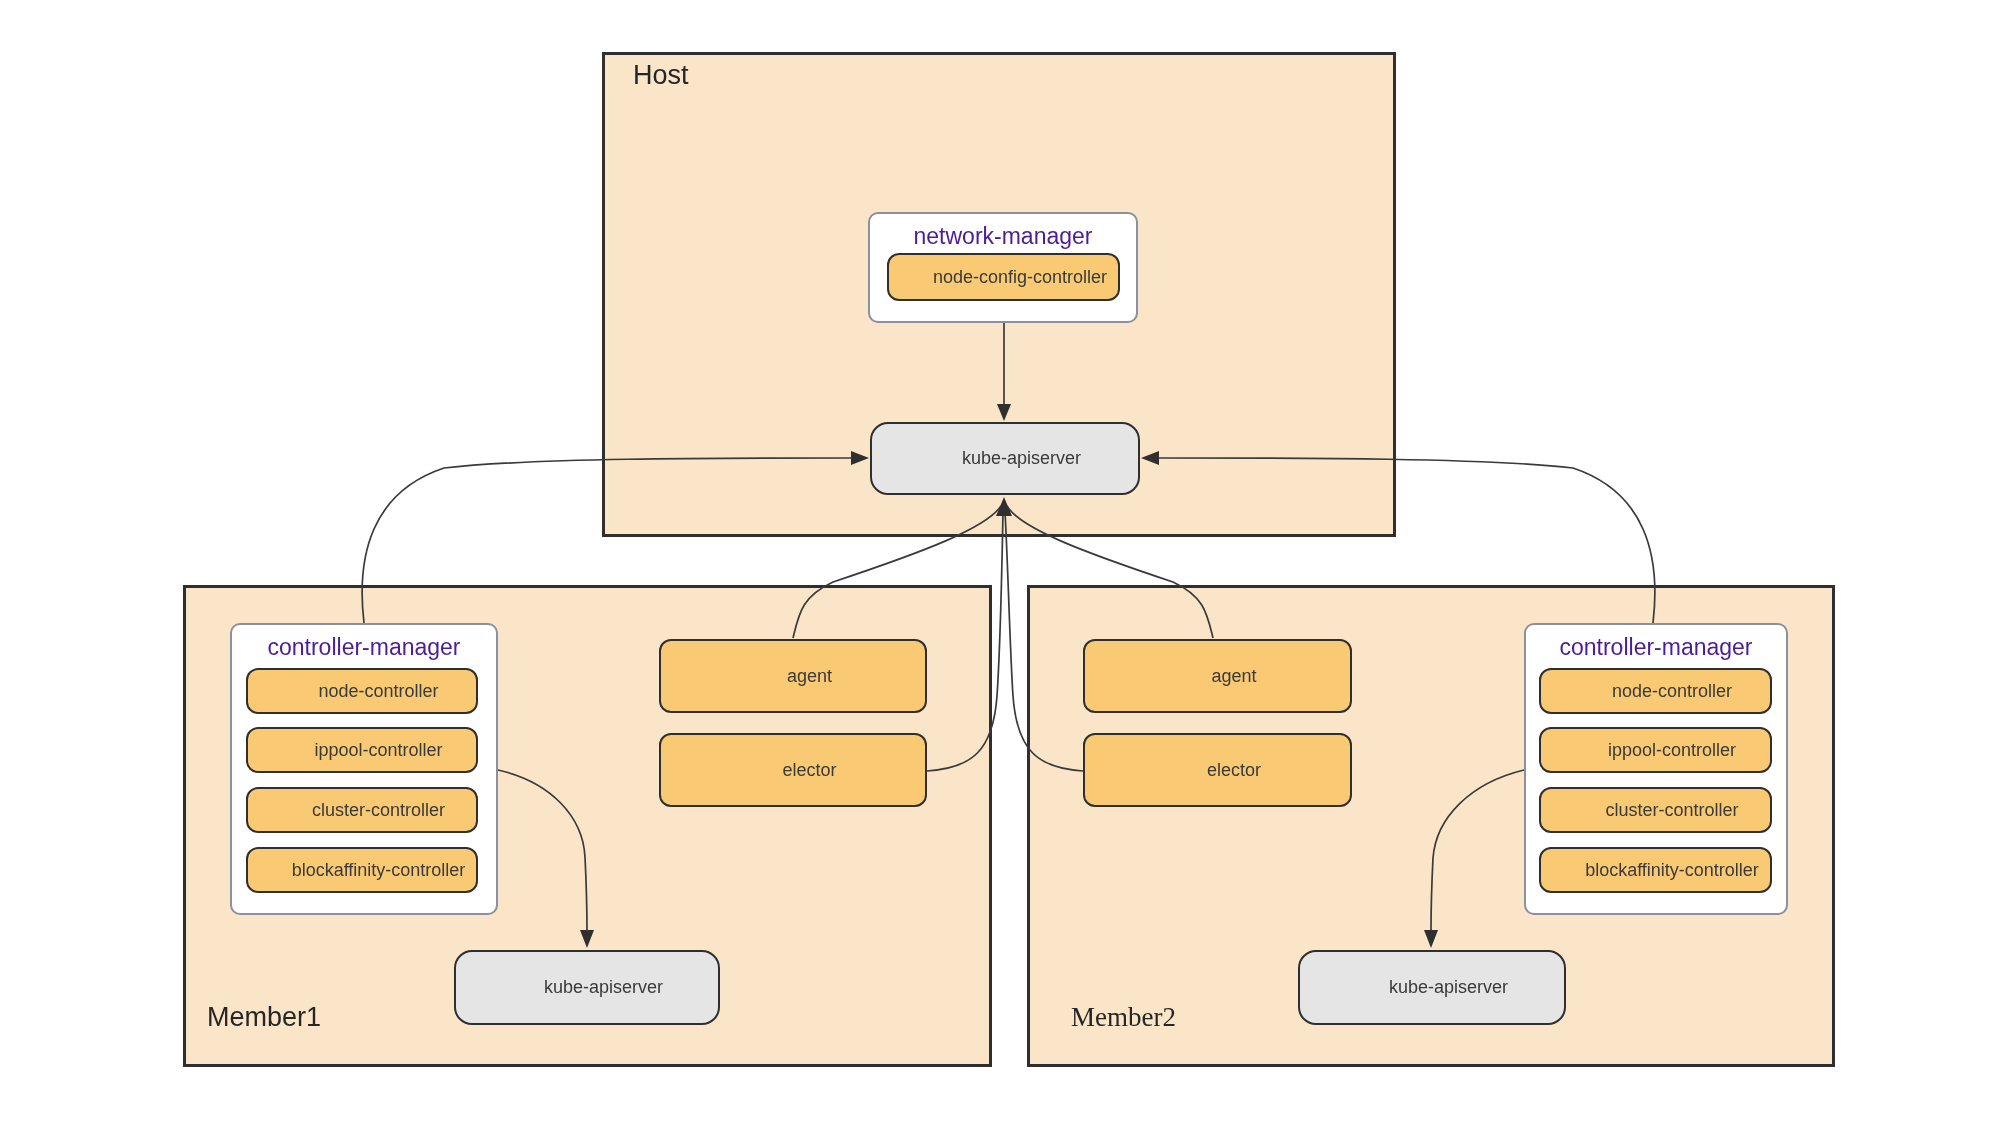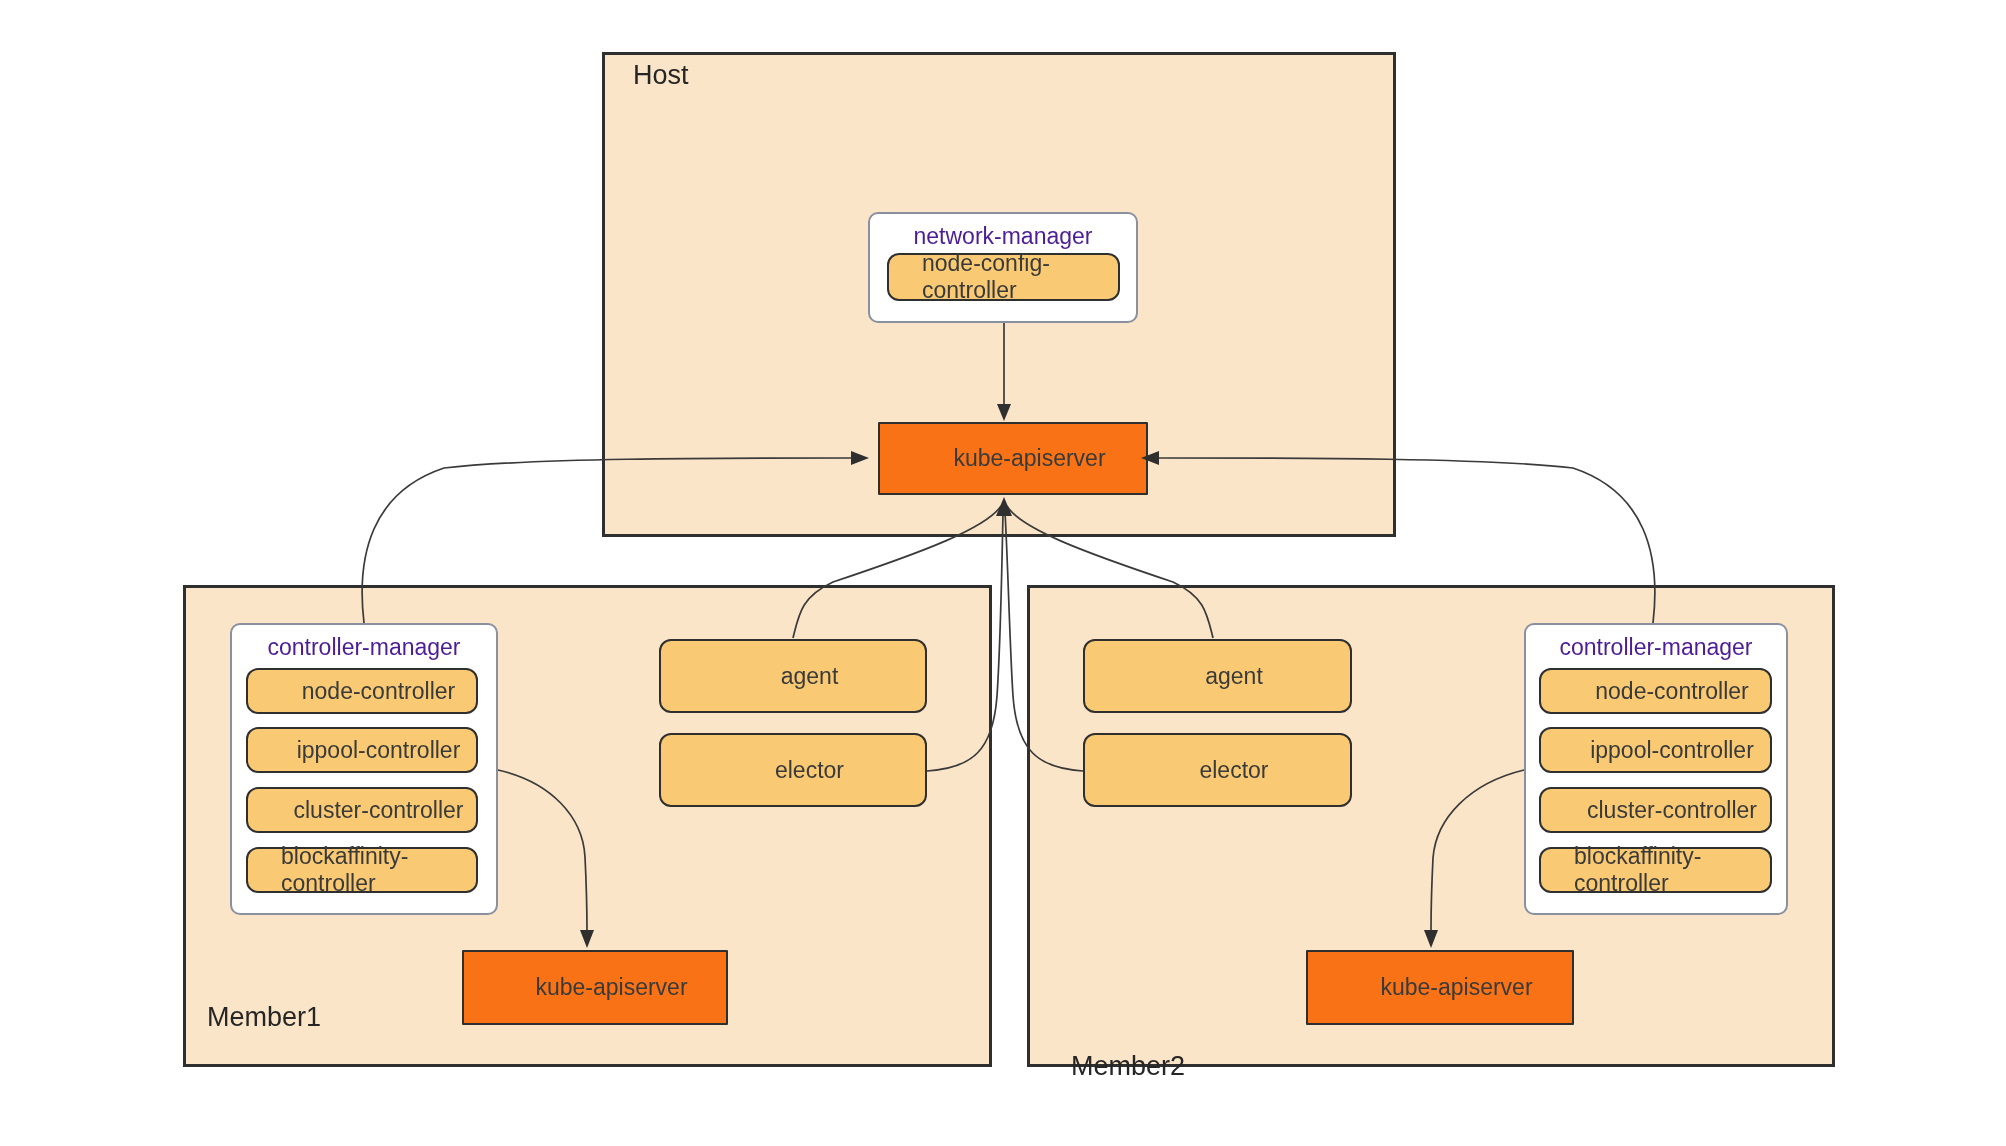--- a/index.html
+++ b/index.html
@@ -19,41 +19,41 @@
     position:absolute; box-sizing:border-box;
     background:#ffffff; border:2px solid #8b90a0; border-radius:10px;
   }
   .whitebox-title {
     position:absolute; left:0; right:0; top:9px; text-align:center;
     font-size:23px; color:#4c1d95;
   }
   .node {
     position:absolute; box-sizing:border-box;
     display:flex; align-items:center; justify-content:center;
-    font-size:23px; color:#3a3a3a;
+    font-size:18px; color:#3a3a3a;
     border:2.5px solid #2f2f2f;
     padding-left:33px;
   }
   .node.orange { background:#f9ca73; border-radius:12px; }
-  .node.blue   { background:#f97316; border-radius:1px;margin-left:8px; }
+  .node.blue   { background:#e5e5e5; border-radius:18px; }
   svg.arrows { position:absolute; left:0; top:0; pointer-events:none; }
 </style>
 </head>
 <body>
 
 <div class="stage">
 
   <div class="container" style="left:602px; top:52px; width:794px; height:485px;"></div>
   <div class="container-label" style="left:633px; top:62px;">Host</div>
 
   <div class="container" style="left:183px; top:585px; width:809px; height:482px;"></div>
   <div class="container-label" style="left:207px; top:1004px;text-align:right;">Member1</div>
 
   <div class="container" style="left:1027px; top:585px; width:808px; height:482px;"></div>
-  <div class="container-label" style="left:1071px; top:1053px;">Member2</div>
+  <div class="container-label" style="left:1071px; top:1004px;font-family:Liberation Serif, serif;">Member2</div>
 
   <div class="whitebox" style="left:868px; top:212px; width:270px; height:111px;">
     <div class="whitebox-title">network-manager</div>
   </div>
   <div class="node orange" style="left:887px; top:253px; width:233px; height:48px;">node-config-controller</div>
 
   <div class="node blue" style="left:870px; top:422px; width:270px; height:73px;">kube-apiserver</div>
 
   <div class="whitebox" style="left:230px; top:623px; width:268px; height:292px;">
     <div class="whitebox-title">controller-manager</div>

